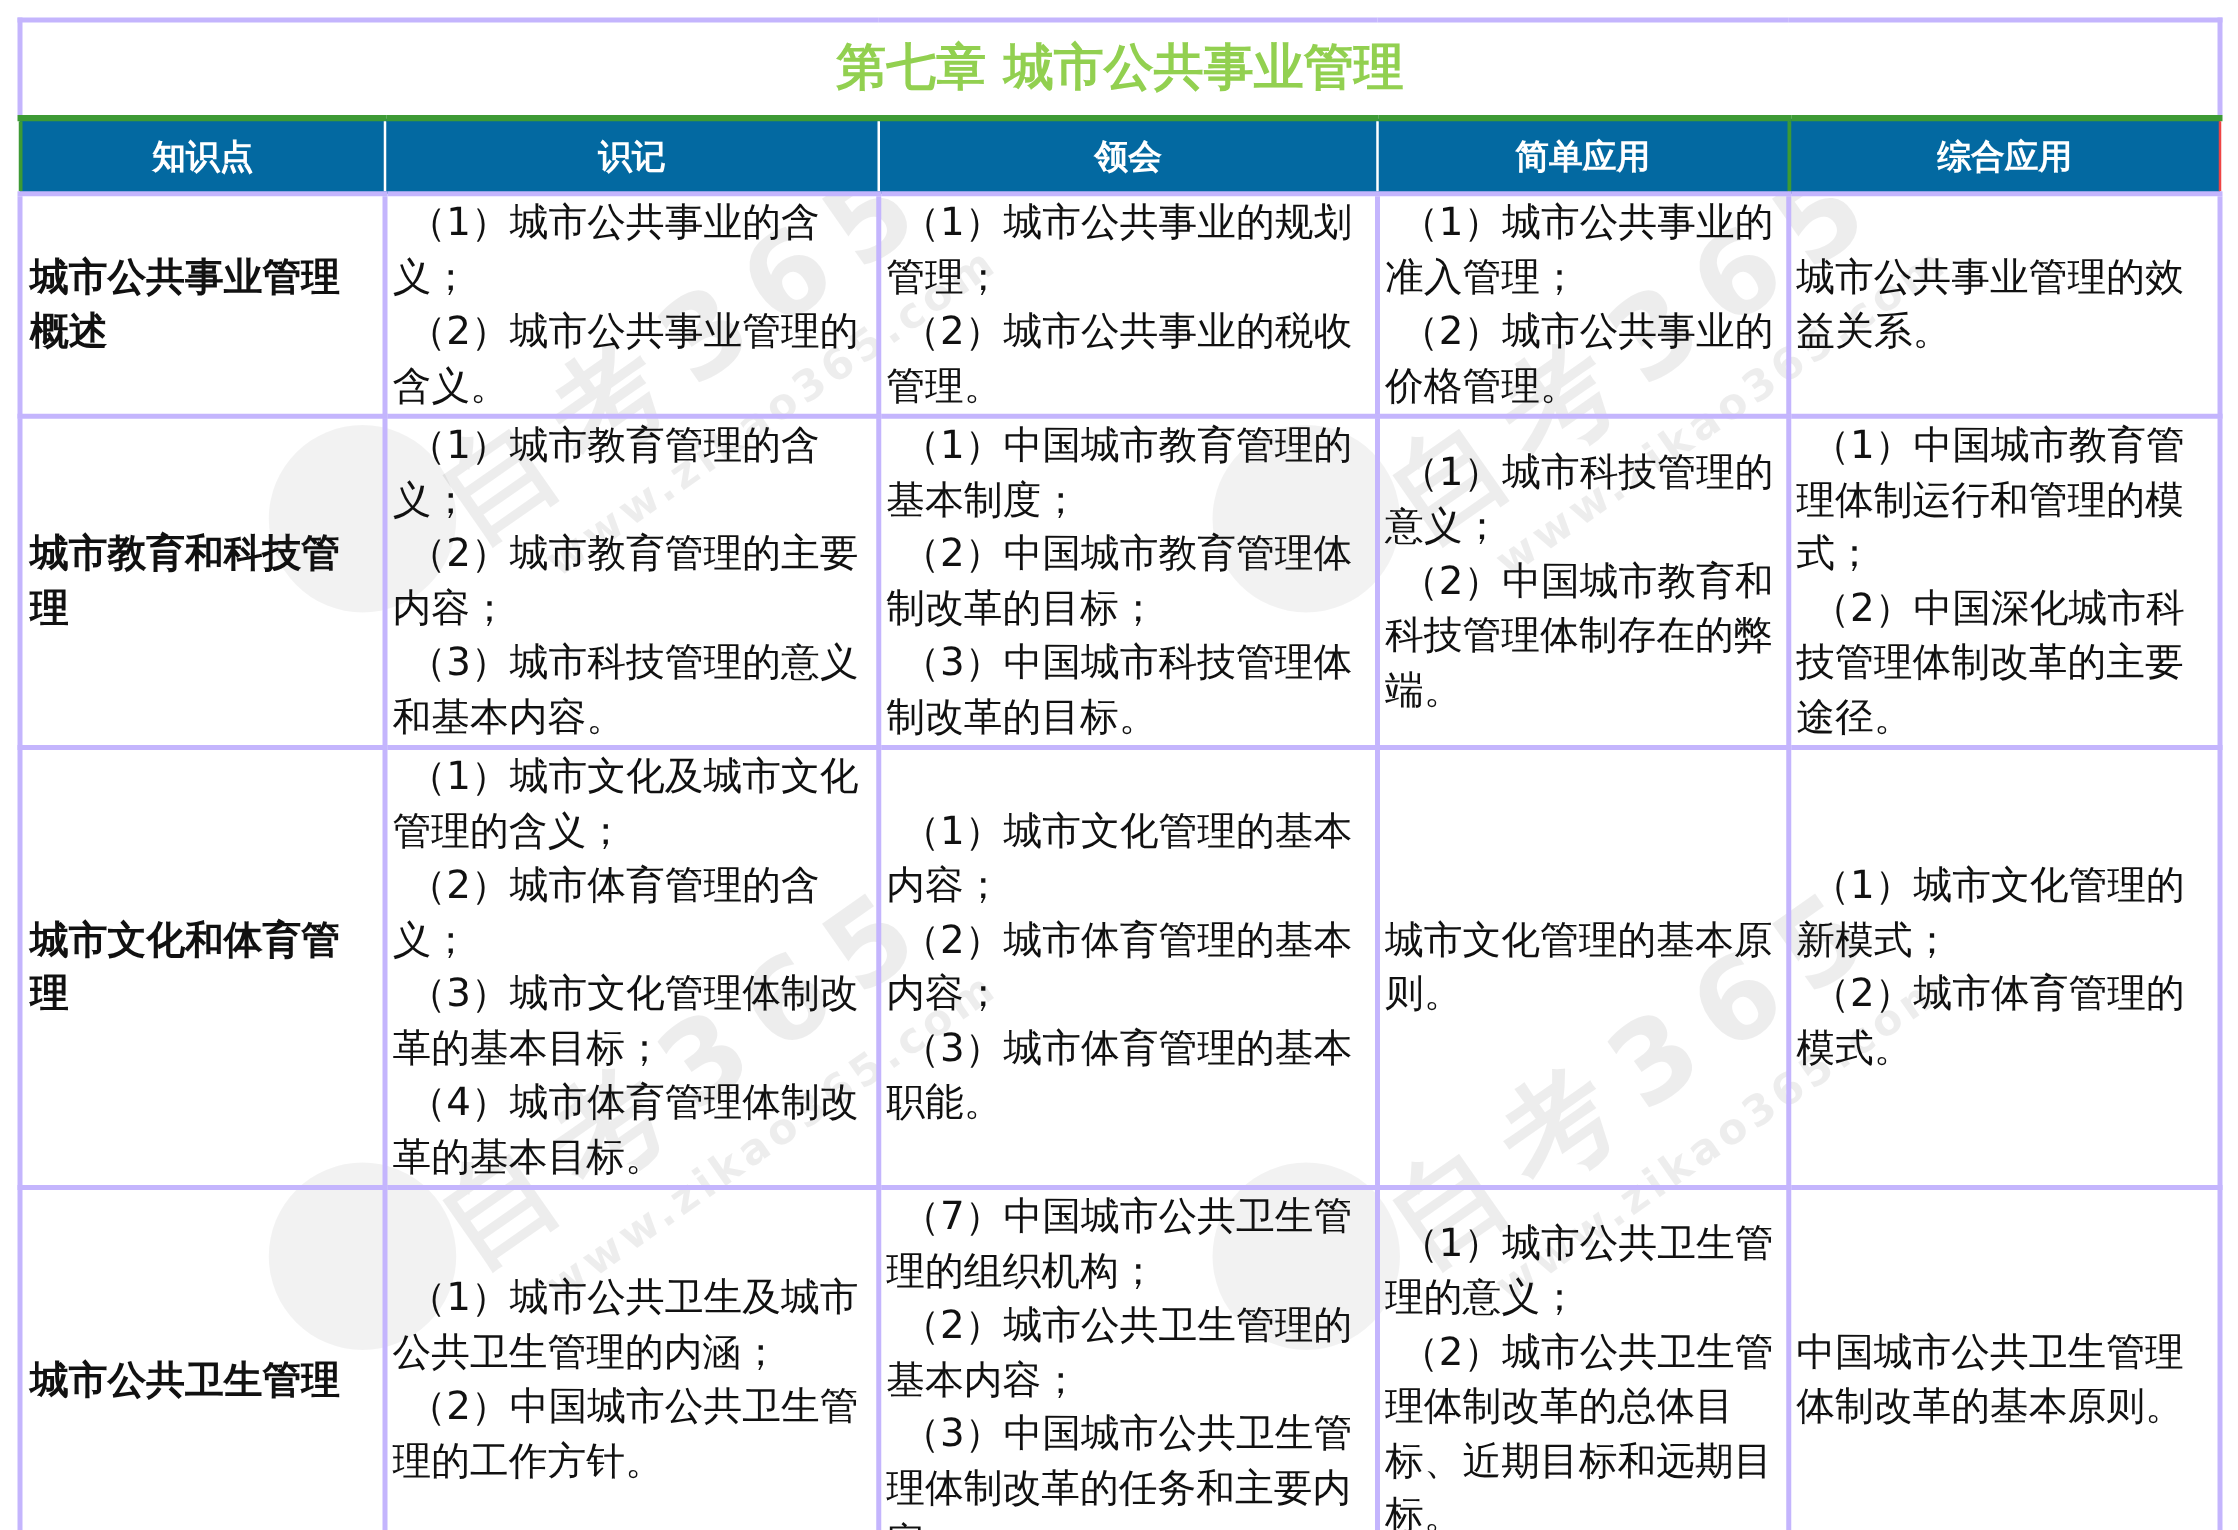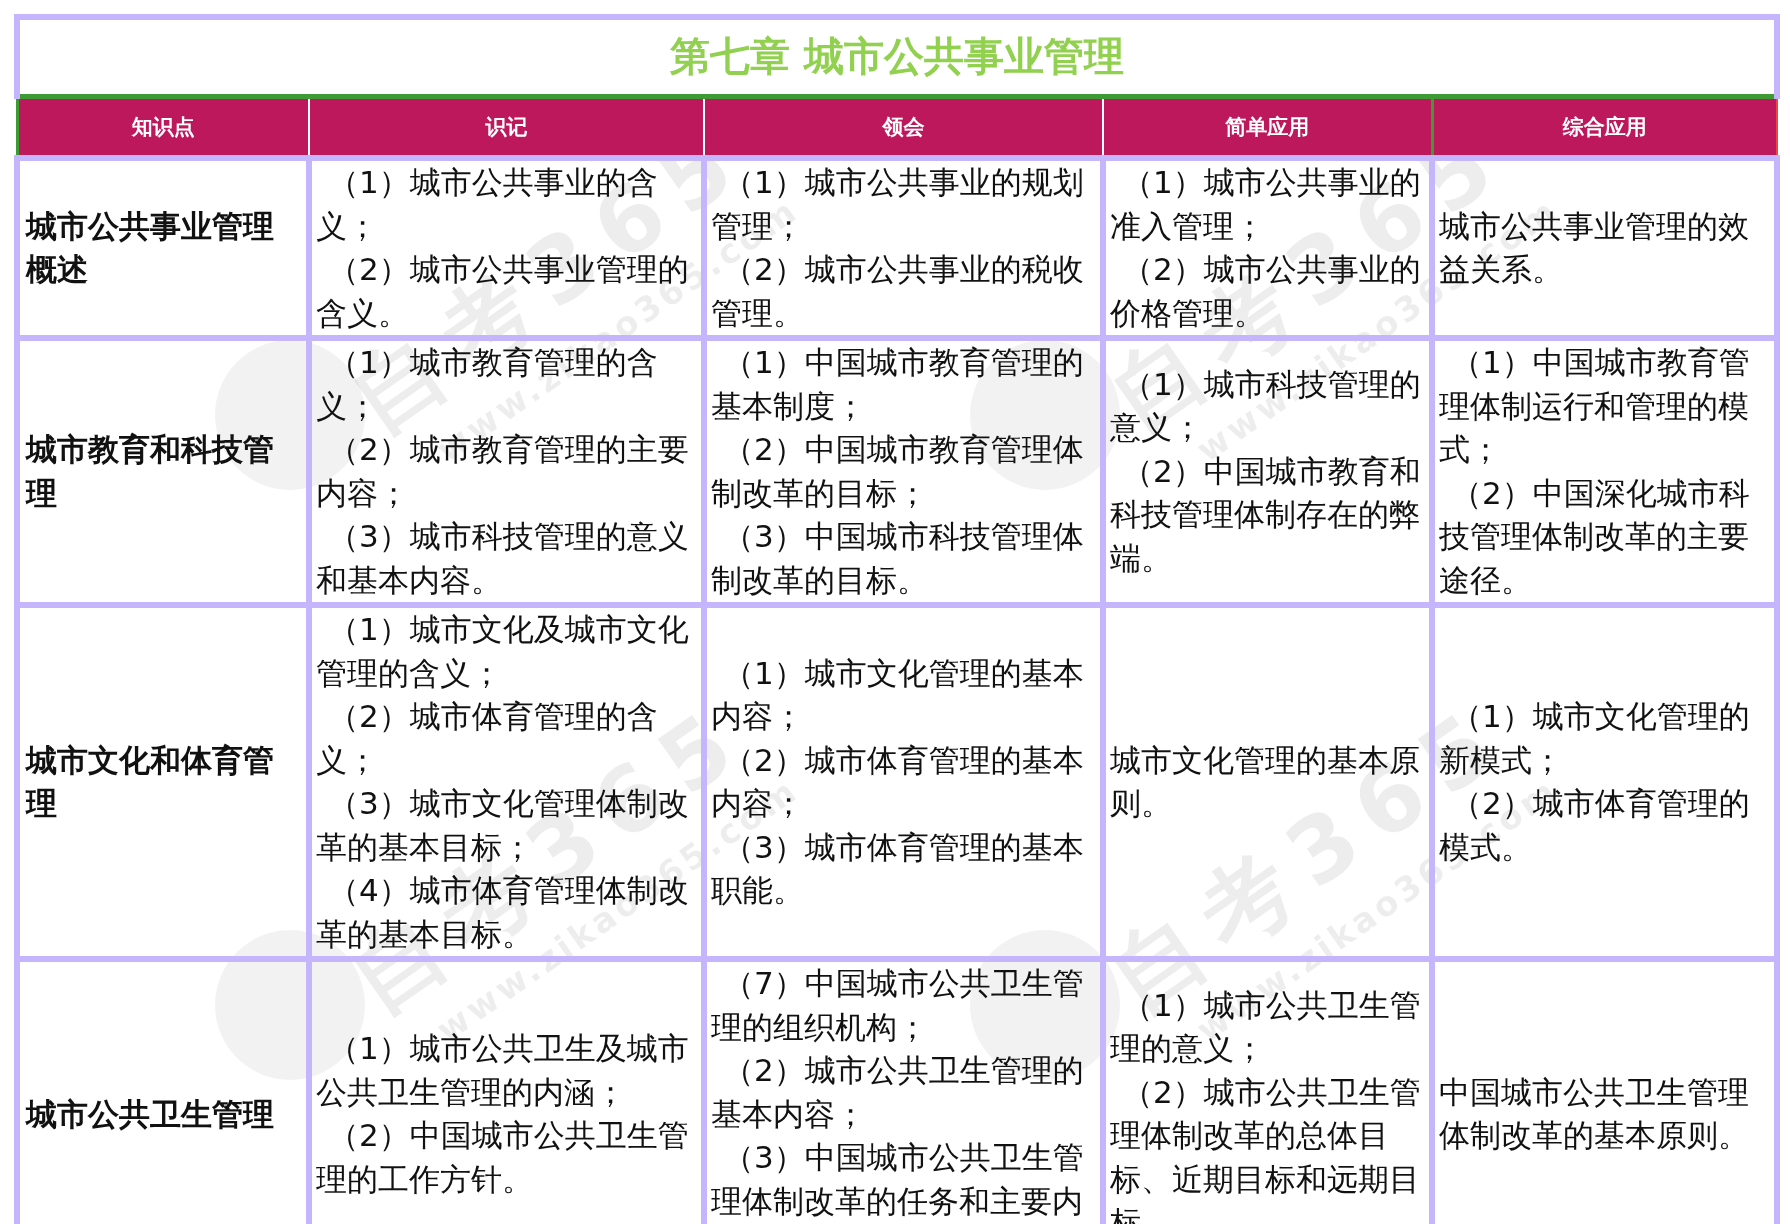--- a/index.html
+++ b/index.html
@@ -6,24 +6,24 @@
   body { width:1790px; height:1224px; position:relative; overflow:hidden;
          font-family:"DejaVu Sans", "Liberation Sans", sans-serif; color:#111; }
   .wm { position:absolute; pointer-events:none; color:rgba(0,0,0,0.07); font-weight:bold;
         transform:rotate(-35deg); white-space:nowrap; }
   .wm .big { font-size:90px; letter-spacing:18px; display:block; }
   .wm .url { font-size:34px; letter-spacing:4px; display:block; margin-left:40px; }
   .wm-circle { position:absolute; width:150px; height:150px; border-radius:50%;
                background:rgba(0,0,0,0.05); pointer-events:none; }
   table { position:absolute; left:14px; top:14px; border-collapse:collapse; table-layout:fixed;
           width:1760px; }
-  td, th { border:6px solid #c4b5fd; padding:0 4px; vertical-align:middle; }
+  td, th { border:4px solid #c4b5fd; padding:0 4px; vertical-align:middle; }
   .title-cell { height:74px; text-align:center; color:#92d050; font-weight:bold;
                 font-size:40px; border-bottom:none; }
-  thead tr.hdr th { background:#be185d; color:#fff; font-size:21px; font-weight:bold; height:56px;
+  thead tr.hdr th { background:#0369a1; color:#fff; font-size:27px; font-weight:bold; height:56px;
                     border-top:5px solid #3d9a35; border-left:2px solid #fff; border-right:2px solid #fff; }
   thead tr.hdr th:first-child { border-left:3px solid #3d9a35; }
   thead tr.hdr th:last-child { border-right:2px solid #ef4444; }
   thead tr.hdr th.col4 { border-right:3px solid #3d9a35;font-family:Liberation Mono, monospace; }
   td { font-size:31px; line-height:43.5px; }
   td.topic { font-weight:bold; padding-left:6px;margin-left:48px; }
   .item { display:block; text-indent:12px; }
 </style>
 </head>
 <body>

